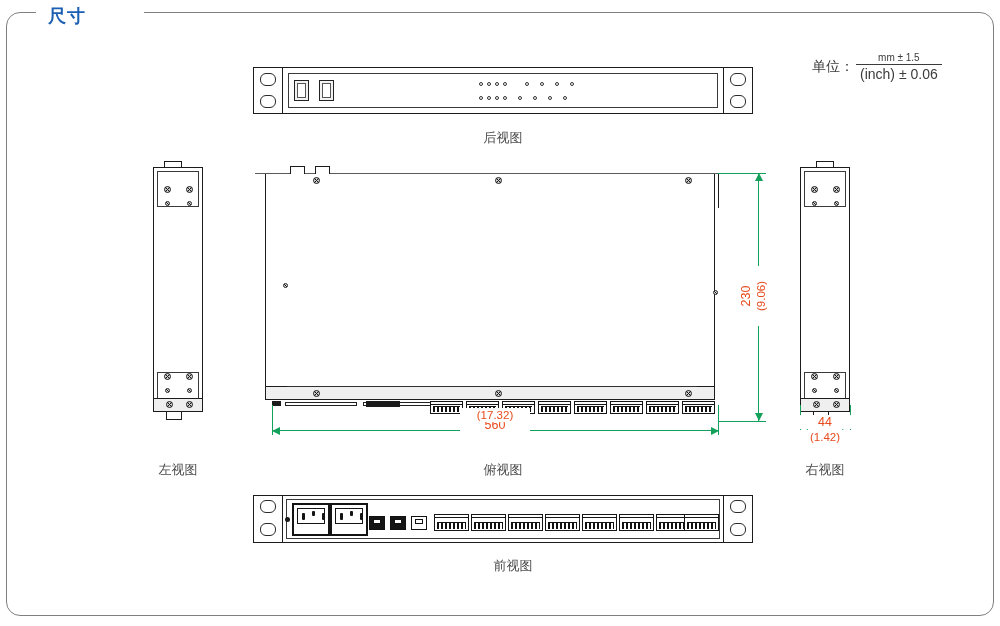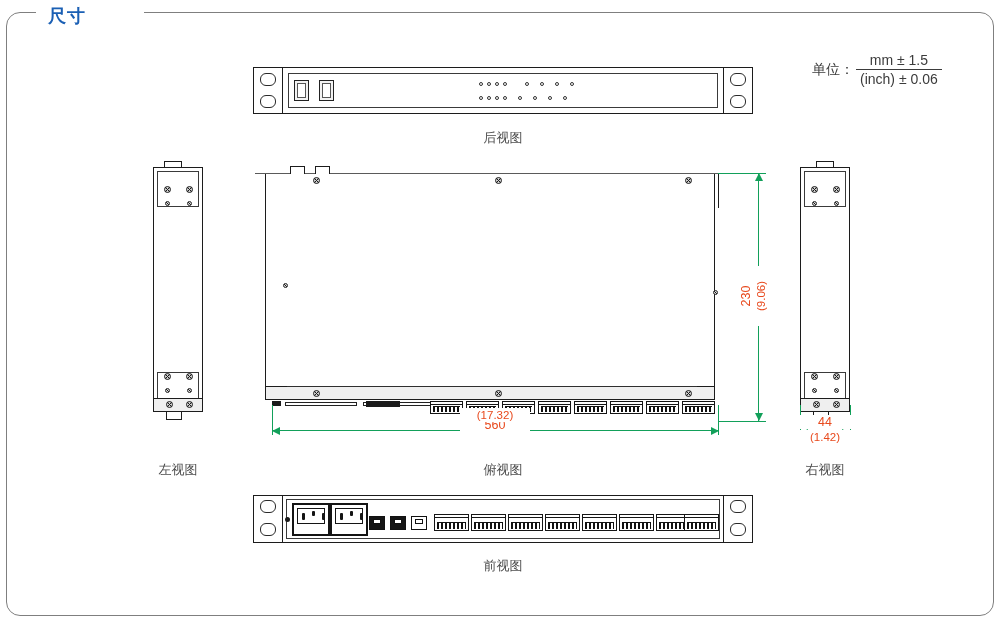--- a/index.html
+++ b/index.html
@@ -56,21 +56,21 @@
     align-items: center;
     font-size: 14px;
     color: #3b3b3b;
     white-space: nowrap;
   }
   .unit-label { margin-right: 2px; }
   .unit-frac { display: inline-block; text-align: center; }
   .unit-num {
     padding: 0 4px 1px 4px;
     border-bottom: 1.2px solid #3b3b3b;
-    font-size: 14px;
+    font-size: 10px;
   }
   .unit-den { padding: 1px 4px 0 4px; font-size: 14px; }
 
   
   .shell {
     position: absolute;
     background: #ffffff;
     border: 1.3px solid #1c1c1c;
   }
   .shell-inner {
@@ -543,15 +543,15 @@
       </div>
     <div class="term" style="left:656px; top:514px; width:35px; height:17px;">
         <div class="term-top"></div>
         <div class="term-pins" style="height:7px;"></div>
       </div>
     <div class="term" style="left:684px; top:514px; width:35px; height:17px;">
         <div class="term-top"></div>
         <div class="term-pins" style="height:7px;"></div>
       </div>
   </div>
-  <div class="view-label" style="left:453px; top:557px; width:100px;">前视图</div>
+  <div class="view-label" style="left:463px; top:557px; width:100px;">前视图</div>
 
 </div>
 
 </body></html>

